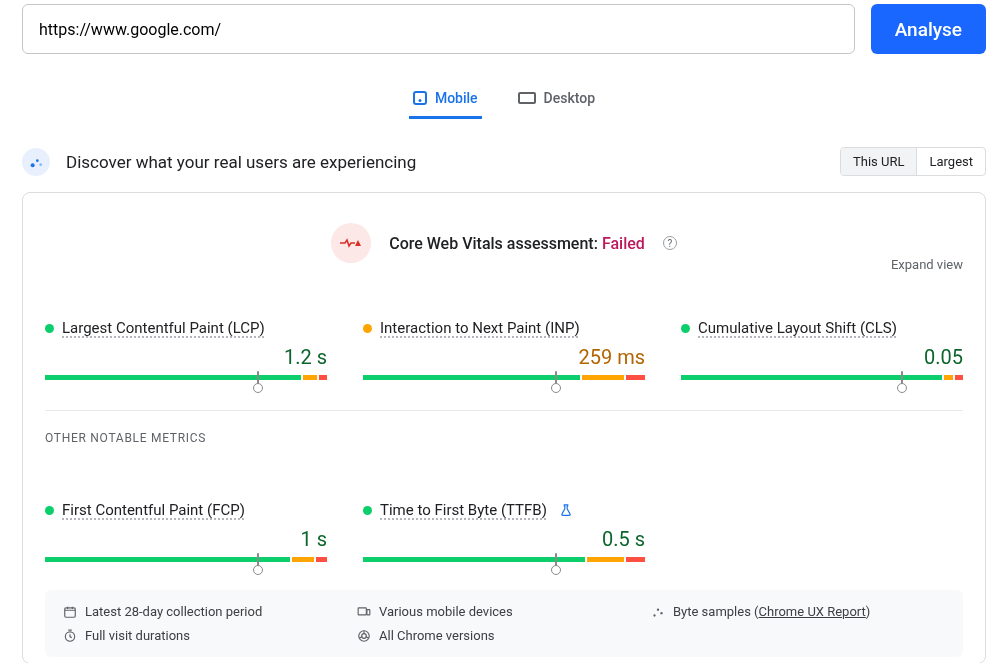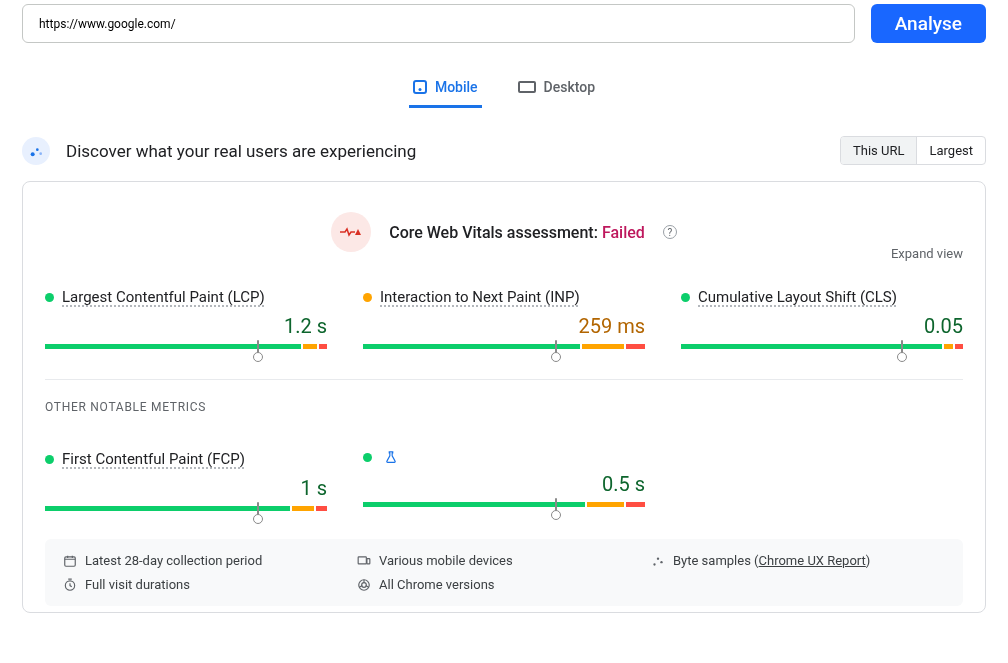--- a/index.html
+++ b/index.html
@@ -1,20 +1,20 @@
 <!DOCTYPE html>
 <html><head>
 <meta charset="utf-8">
 <style>
   * { box-sizing: border-box; font-family: -apple-system, BlinkMacSystemFont, "Segoe UI", Roboto, Arial, sans-serif; }
   body { margin: 0; padding: 0; background: #fff; color: #202124; }
   .container { width: 1008px; margin: 0 auto; padding: 0 22px; }
 
   .top-row { display: flex; gap: 16px; align-items: stretch; margin-top: 4px; }
-  .url-input { flex: 1; height: 39px; border: 1px solid #c4c7c5; border-radius: 6px; padding: 0 16px; font-size: 12px; outline: none; }
+  .url-input { flex: 1; height: 50px; border: 1px solid #c4c7c5; border-radius: 6px; padding: 0 16px; font-size: 16px; outline: none; }
   .analyse-btn { background: #1967ff; color: #fff; border: none; border-radius: 6px; font-size: 19px; font-weight: 500; padding: 0 24px; cursor: pointer; }
 
   .tabs { display: flex; justify-content: center; gap: 32px; margin-top: 28px; }
   .tab { display: flex; align-items: center; gap: 8px; padding: 8px 4px 10px; font-size: 14px; font-weight: 500; color: #5f6368; cursor: pointer; border-bottom: 3px solid transparent; }
   .tab.active { color: #1a73e8; border-bottom-color: #1a73e8; }
   .tab.active .dev-icon{ border-color:#1a73e8; }
   .tab.active .dev-icon .dot{ background:#1a73e8; }
   .dev-icon { width:14px; height:14px; border:2px solid #5f6368; border-radius:3px; position:relative; }
   .dev-icon .dot { position:absolute; left:50%; bottom:1px; width:3px; height:3px; border-radius:50%; background:#5f6368; transform:translateX(-50%); }
   .dev-icon.desk { width:18px; height:12px; border-radius:2px; }
@@ -28,21 +28,21 @@
   .toggle-group span + span { border-left:1px solid #dadce0; }
 
   .card { border:1px solid #dadce0; border-radius:8px; margin-top:16px; padding:30px 22px 6px; position:relative; }
   .assess-row { display:flex; align-items:center; justify-content:center; gap:18px; margin-bottom:14px; }
   .fail-icon { width:40px; height:40px; border-radius:50%; background:#fce8e6; display:flex; align-items:center; justify-content:center; }
   .assess-title { font-size:16px; font-weight:500; }
   .assess-status.failed { color:#be185d; }
   .help { width:14px; height:14px; border-radius:50%; border:1px solid #9aa0a6; display:inline-flex; align-items:center; justify-content:center; font-size:10px; color:#5f6368; }
   .expand { position:absolute; right:22px; top:64px; font-size:13px; color:#5f6368; cursor:pointer; }
 
-  .metrics { display:grid; grid-template-columns:1fr 1fr 1fr; gap:28px 36px; margin-top:36px; }
+  .metrics { display:grid; grid-template-columns:1fr 1fr 1fr; gap:28px 36px; margin-top:56px; }
   .metric-label { display:flex; align-items:center; gap:8px; font-size:15px; }
   .metric-label .name { text-decoration: underline dotted #9aa0a6; text-underline-offset: 4px; }
   .sdot { width:9px; height:9px; border-radius:50%; display:inline-block; }
   .sdot.good { background:#0cce6b; }
   .sdot.mid { background:#ffa400; }
   .metric-value { text-align:right; font-size:20px; margin-top:8px; }
   .metric-value.good { color:#0d652d; }
   .metric-value.mid { color:#b26500; }
   .bar { display:flex; height:5px; margin-top:6px; gap:2px; position:relative; }
   .seg { height:100%; }
@@ -177,20 +177,21 @@
         <div class="seg g" style="flex:88"></div>
             <div class="seg y" style="flex:8"></div>
             <div class="seg r" style="flex:4"></div>
         <div class="marker" style="left:75%"></div>
       </div>
     </div>
 
     <div>
       <div class="metric-label">
             <span class="sdot good"></span>
+            <span class="name">Time to First Byte (TTFB)</span>
         <svg class="flask-icon" viewBox="0 0 24 24">
               <path d="M9 3h6v2l-1 0v5l5 9c.6 1-.1 2.2-1.3 2.2H6.3C5.1 21.2 4.4 20 5 19l5-9V5H9V3z" fill="none" stroke="#1a73e8" stroke-width="2"></path>
             </svg>
       </div>
       <div class="metric-value good">0.5 s</div>
       <div class="bar">
         <div class="seg g" style="flex:80"></div>
             <div class="seg y" style="flex:13"></div>
             <div class="seg r" style="flex:7"></div>
         <div class="marker" style="left:68%"></div>

